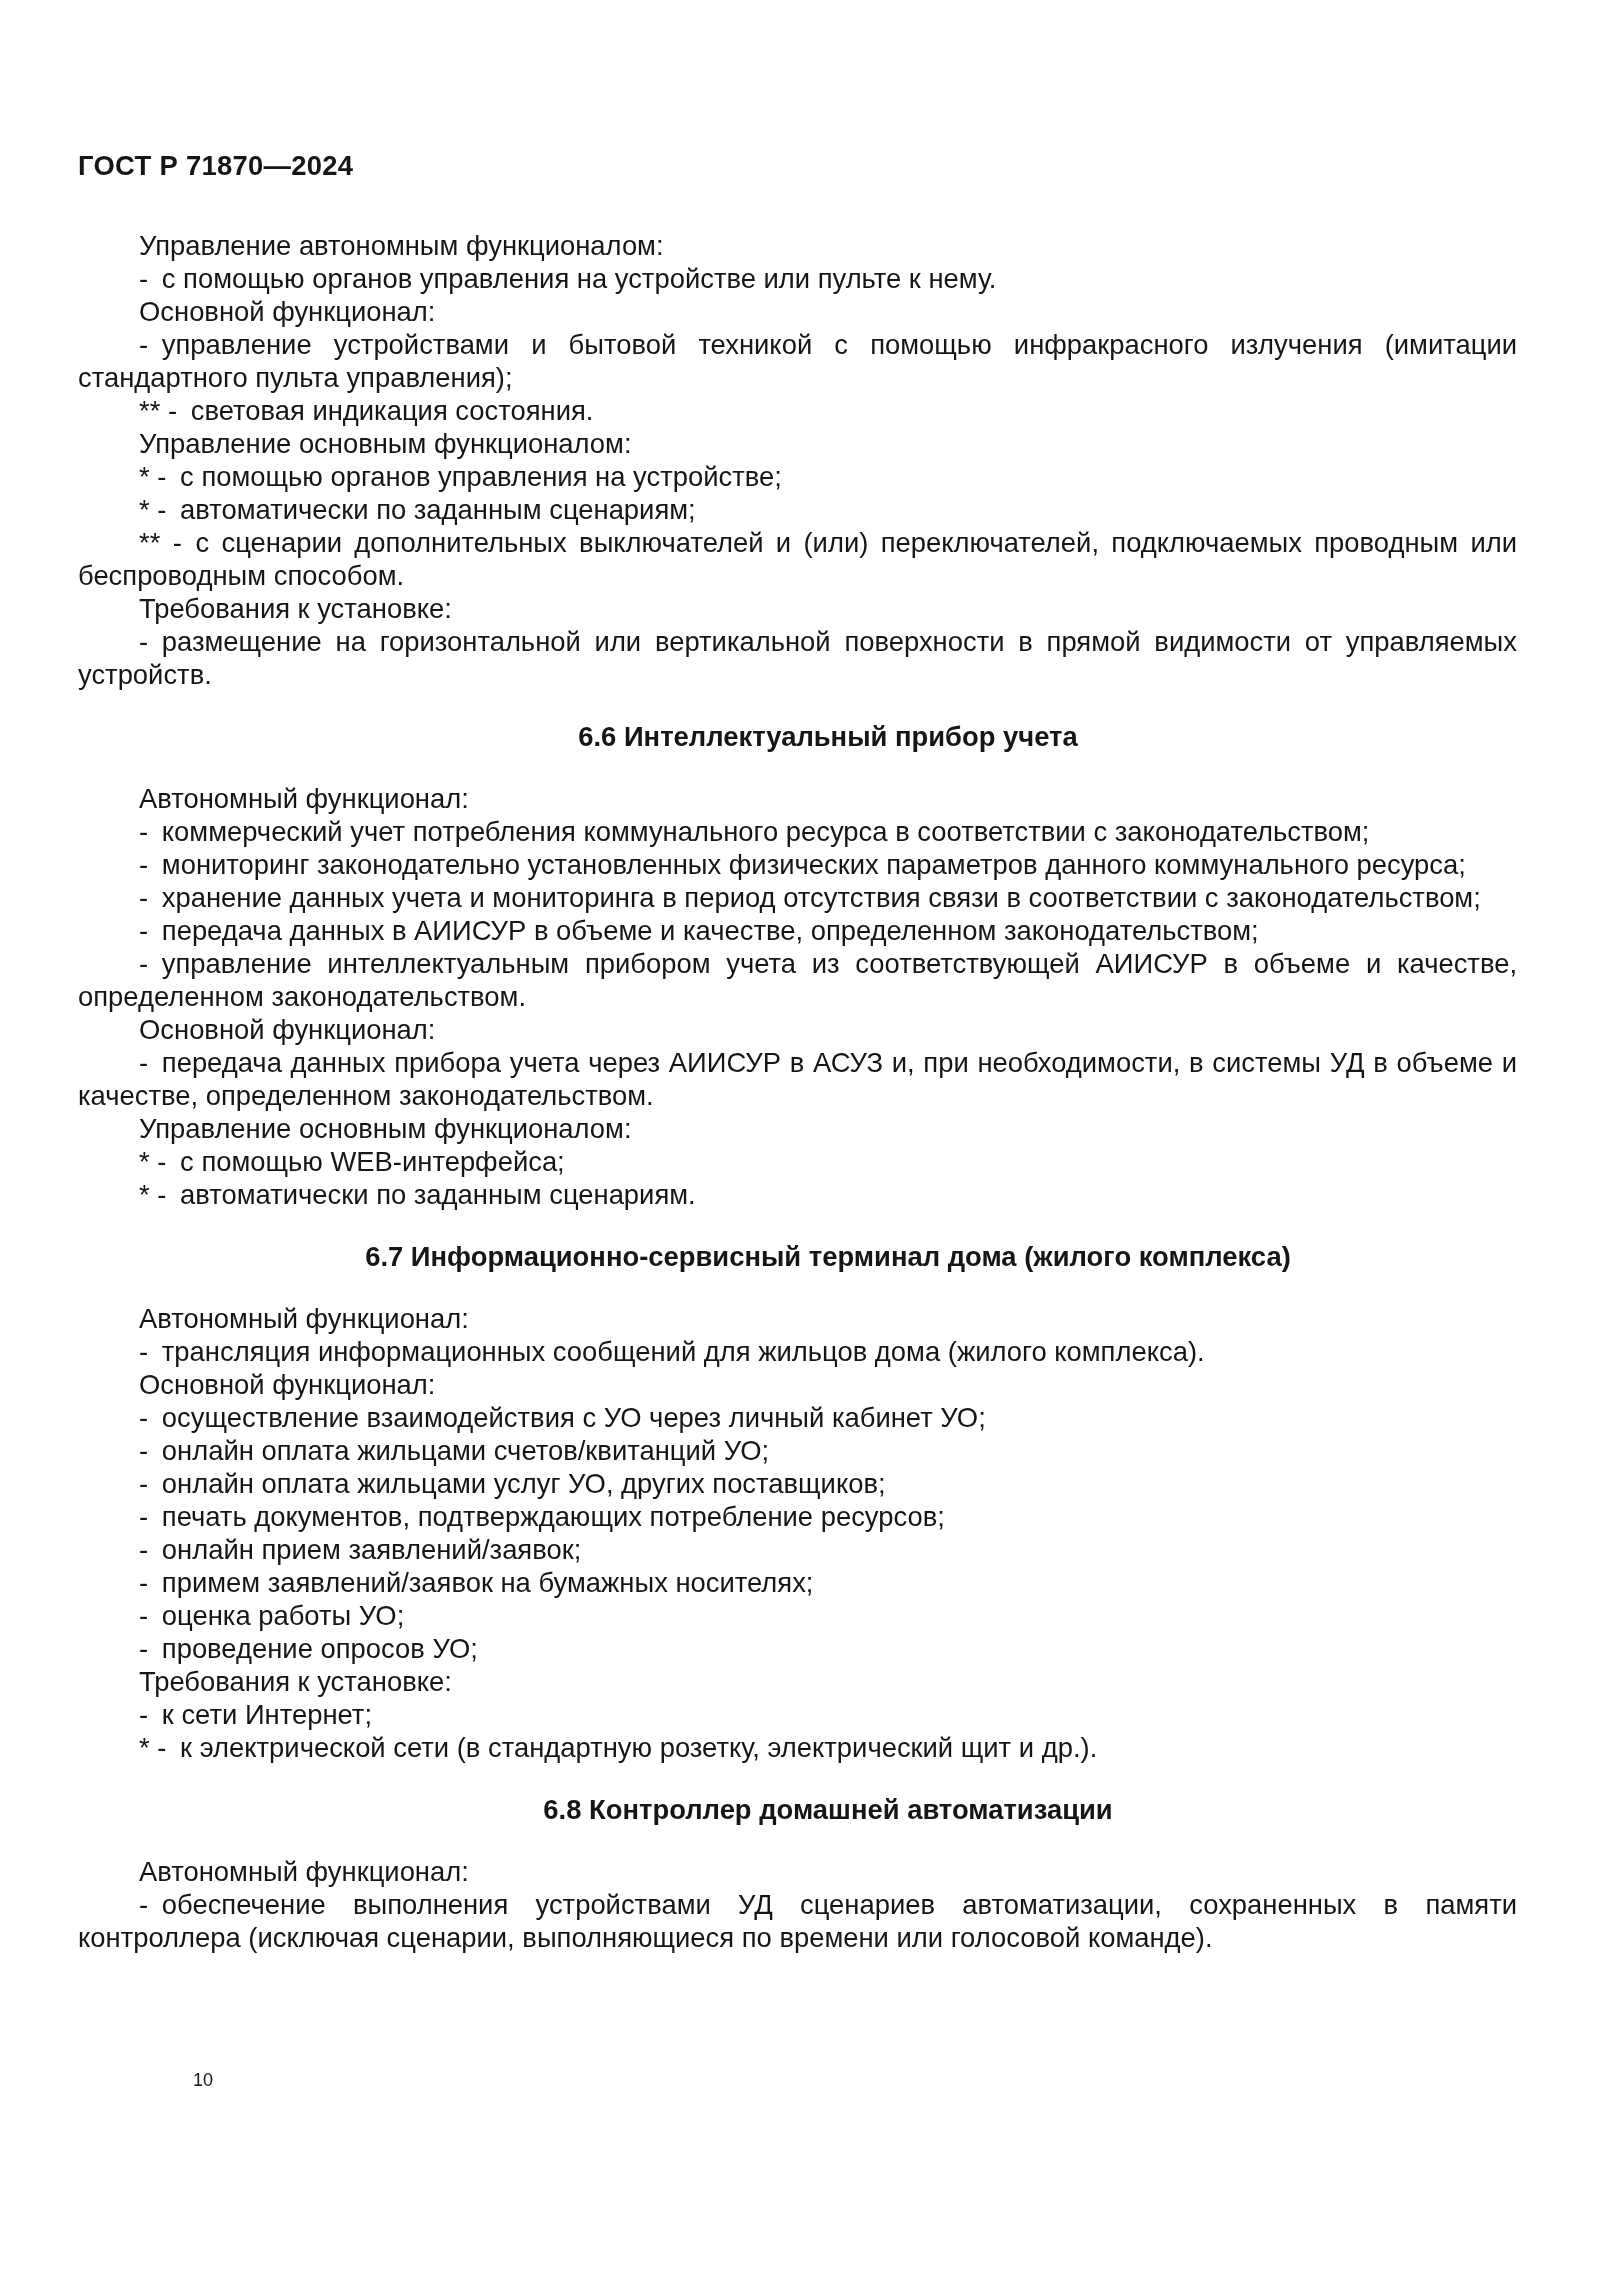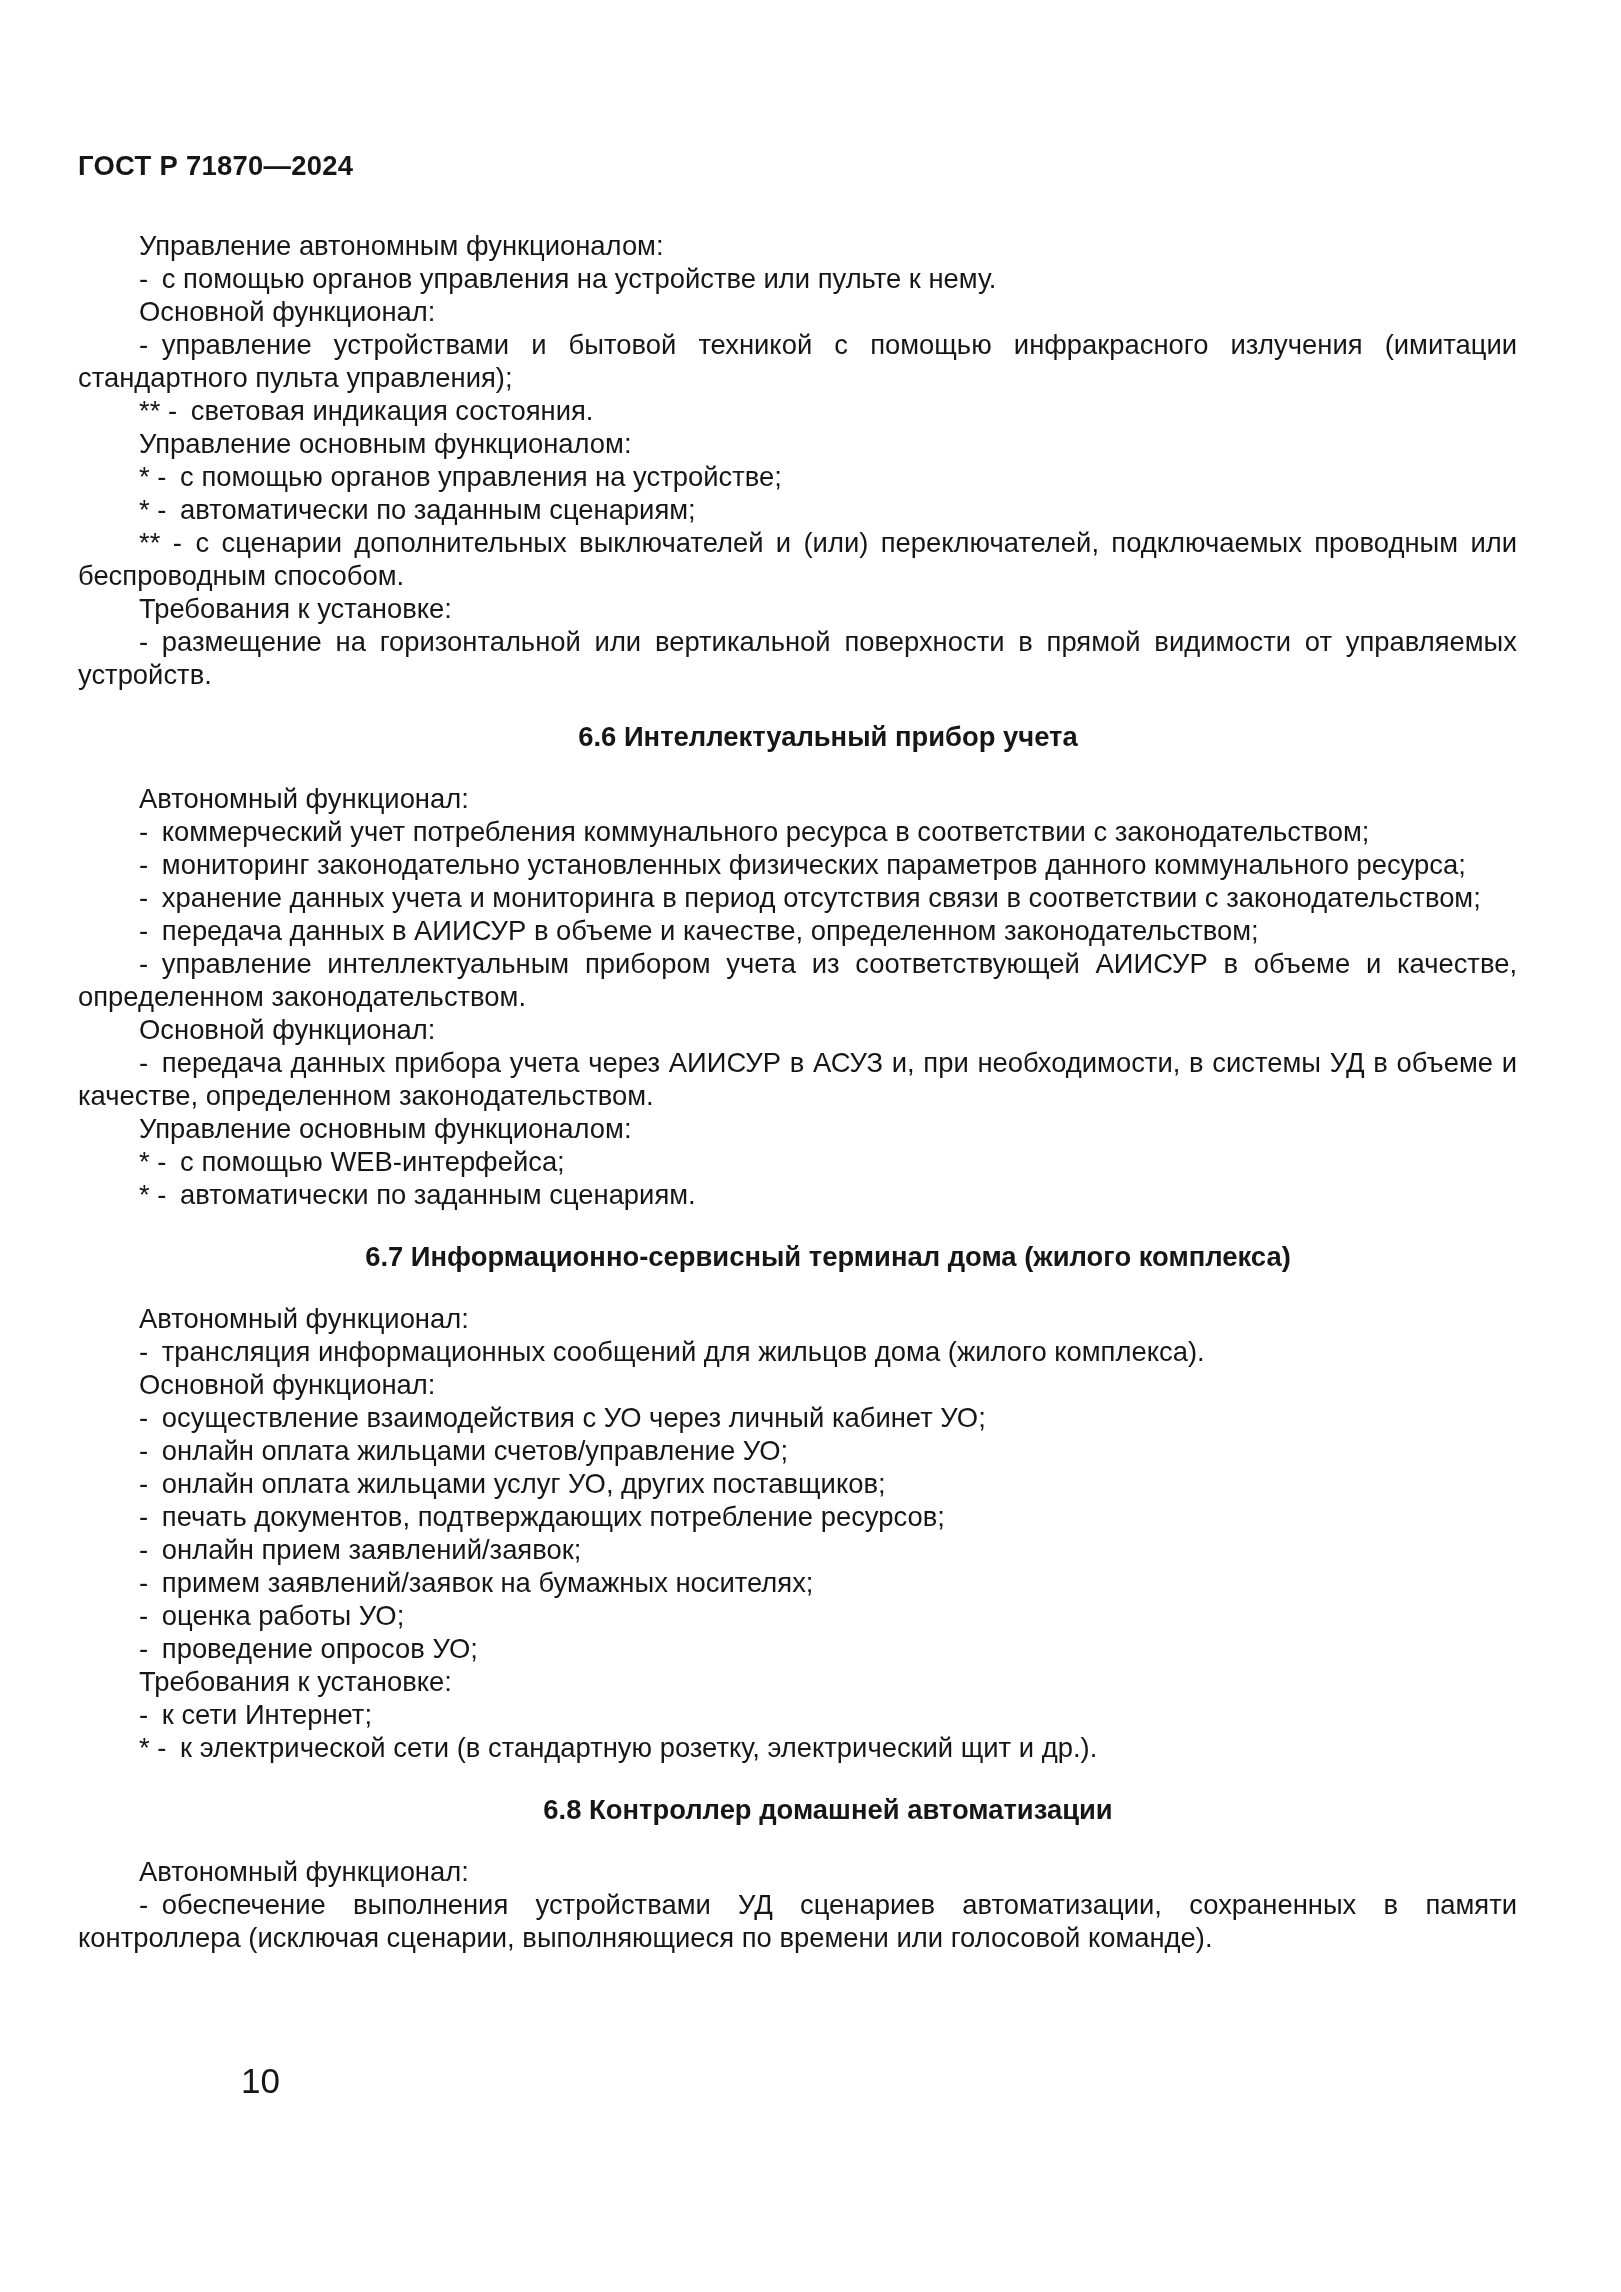--- a/index.html
+++ b/index.html
@@ -34,24 +34,23 @@
   }
   .content p.heading {
     font-weight: bold;
     margin: 29px 0 29px 0;
     text-align: center;
   }
   .page-num {
     position: absolute;
     left: 193px;
     top: 2064px;
-    font-size: 35px;
+    font-size: 18px;
     line-height: 33px;
     color: #161616;
-    margin-left: 48px;
   }
 </style>
 </head>
 <body>
 
 <div class="page">
   <div class="doc-header">ГОСТ Р 71870—2024</div>
 
   <div class="content">
       <p class="body">Управление автономным функционалом:</p>
@@ -75,21 +74,21 @@
       <p class="body">Основной функционал:</p>
       <p class="body">- передача данных прибора учета через АИИСУР в АСУЗ и, при необходимости, в системы УД в объеме и качестве, определенном законодательством.</p>
       <p class="body">Управление основным функционалом:</p>
       <p class="body">* - с помощью WEB-интерфейса;</p>
       <p class="body">* - автоматически по заданным сценариям.</p>
       <p class="heading">6.7 Информационно-сервисный терминал дома (жилого комплекса)</p>
       <p class="body">Автономный функционал:</p>
       <p class="body">- трансляция информационных сообщений для жильцов дома (жилого комплекса).</p>
       <p class="body">Основной функционал:</p>
       <p class="body">- осуществление взаимодействия с УО через личный кабинет УО;</p>
-      <p class="body">- онлайн оплата жильцами счетов/управление УО;</p>
+      <p class="body">- онлайн оплата жильцами счетов/квитанций УО;</p>
       <p class="body">- онлайн оплата жильцами услуг УО, других поставщиков;</p>
       <p class="body">- печать документов, подтверждающих потребление ресурсов;</p>
       <p class="body">- онлайн прием заявлений/заявок;</p>
       <p class="body">- примем заявлений/заявок на бумажных носителях;</p>
       <p class="body">- оценка работы УО;</p>
       <p class="body">- проведение опросов УО;</p>
       <p class="body">Требования к установке:</p>
       <p class="body">- к сети Интернет;</p>
       <p class="body">* - к электрической сети (в стандартную розетку, электрический щит и др.).</p>
       <p class="heading">6.8 Контроллер домашней автоматизации</p>

